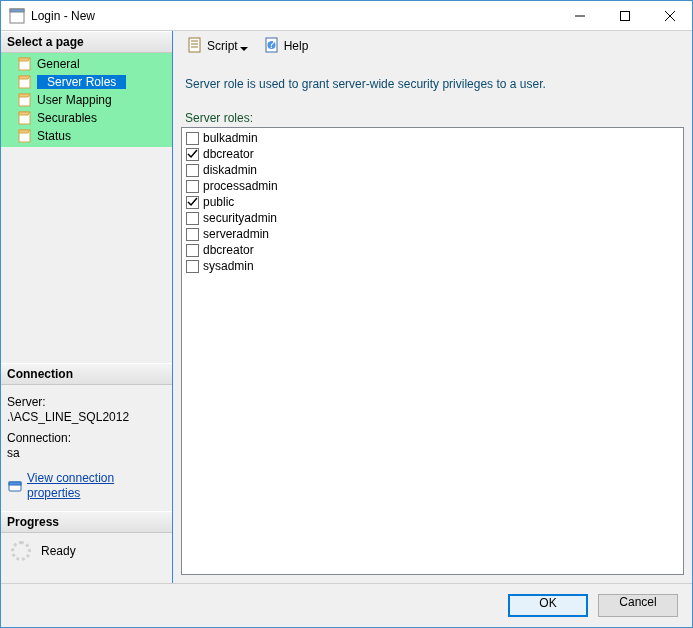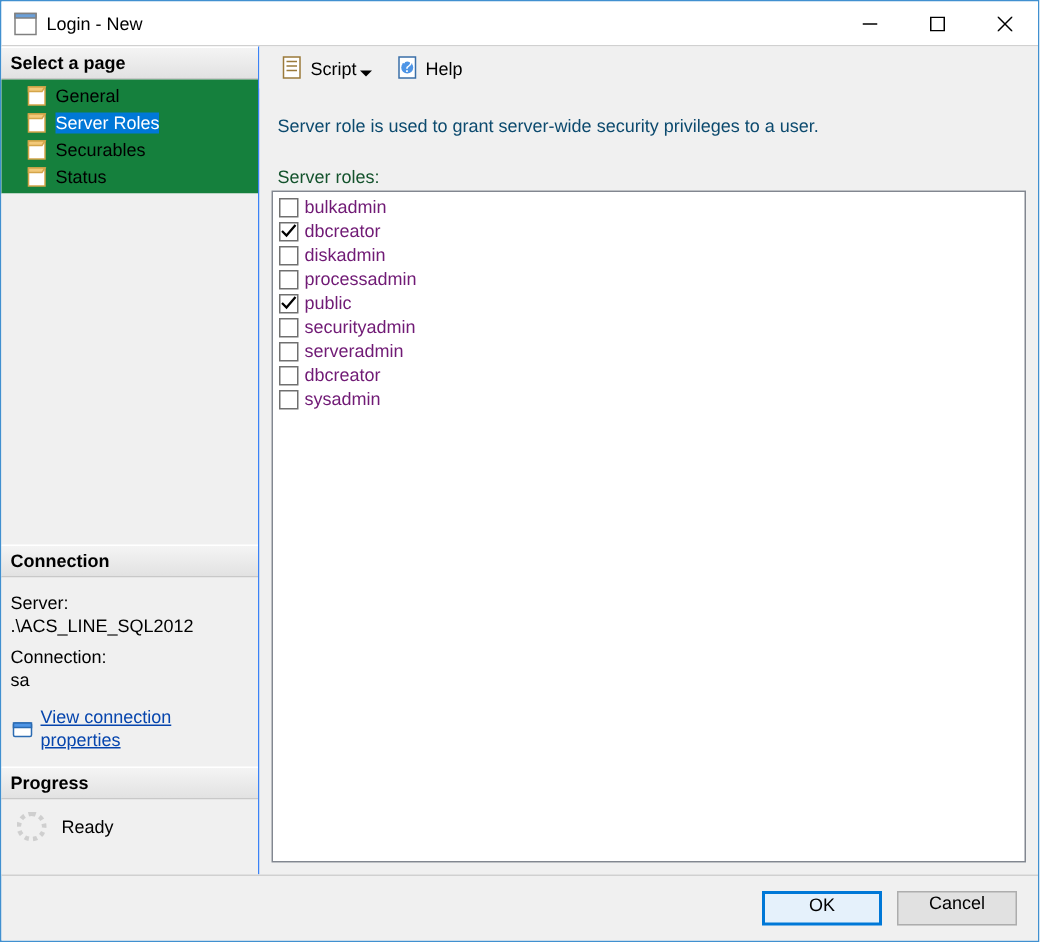--- a/index.html
+++ b/index.html
@@ -33,27 +33,27 @@
   .left-pane {
     width: 172px; display: flex; flex-direction: column;
     background: #f0f0f0; border-right: 1px solid #3b82f6;
   }
   .panel-header {
     font-weight: bold; padding: 3px 6px;
     background: linear-gradient(#f4f4f4,#e2e2e2);
     border-top: 1px solid #fff; border-bottom: 1px solid #c8c8c8;
     color: #000;
   }
-  .page-list { padding: 2px 0; background: #15803d; }
+  .page-list { padding: 2px 0; background: #86efac; }
   .page-item {
     display: flex; align-items: center; gap: 4px;
     padding: 1px 6px 1px 16px; cursor: default; color: #000;
   }
   .page-item.selected .page-label {
-    background: #0078d7; color: #fff; padding: 0 0;
+    background: #0078d7; color: #fff; padding: 0 10px;
   }
   .page-icon { width: 16px; height: 16px; flex: 0 0 16px; }
   .spacer-flex { flex: 1; background: #f0f0f0; }
 
   .conn-body { padding: 4px 6px 10px; background: #f0f0f0; color: #000; }
   .conn-body div { line-height: 1.25; }
   .conn-label { margin-top: 6px; }
   .conn-value { margin-bottom: 4px; }
   .conn-link-row { display: flex; align-items: center; gap: 4px; margin-top: 10px; }
   .conn-link { color: #0645ad; text-decoration: underline; cursor: pointer; }
@@ -96,21 +96,21 @@
     display: flex; align-items: center; gap: 4px;
     padding: 0 2px; line-height: 16px;
   }
   .role-cb {
     width: 13px; height: 13px; border: 1px solid #707070;
     display: inline-flex; align-items: center; justify-content: center;
     background: #fff;
   }
   .role-cb svg { display: none; }
   .role-cb.checked svg { display: block; }
-  .role-label { color: #701a75; }
+  .role-label { color: #000000; }
 
   
   .footer {
     height: 44px; display: flex; align-items: center;
     justify-content: flex-end; gap: 10px; padding: 0 14px;
     background: #f0f0f0; border-top: 1px solid #d0d0d0;
   }
   .btn {
     min-width: 80px; height: 23px; padding: 0 10px;
     background: #e1e1e1; border: 1px solid #adadad;
@@ -159,20 +159,27 @@
               <path d="M2 2h11l-2 3H2z" fill="#f2c97a" stroke="#d4a54a"></path>
             </svg>
             <span class="page-label">General</span>
           </div>
           <div class="page-item selected">
             <svg class="page-icon" viewBox="0 0 16 16">
               <rect x="2" y="2" width="11" height="12" fill="#fff" stroke="#d4a54a"></rect>
               <path d="M2 2h11l-2 3H2z" fill="#f2c97a" stroke="#d4a54a"></path>
             </svg>
             <span class="page-label">Server Roles</span>
+          </div>
+          <div class="page-item">
+            <svg class="page-icon" viewBox="0 0 16 16">
+              <rect x="2" y="2" width="11" height="12" fill="#fff" stroke="#d4a54a"></rect>
+              <path d="M2 2h11l-2 3H2z" fill="#f2c97a" stroke="#d4a54a"></path>
+            </svg>
+            <span class="page-label">User Mapping</span>
           </div>
           <div class="page-item">
             <svg class="page-icon" viewBox="0 0 16 16">
               <rect x="2" y="2" width="11" height="12" fill="#fff" stroke="#d4a54a"></rect>
               <path d="M2 2h11l-2 3H2z" fill="#f2c97a" stroke="#d4a54a"></path>
             </svg>
             <span class="page-label">Securables</span>
           </div>
           <div class="page-item">
             <svg class="page-icon" viewBox="0 0 16 16">

